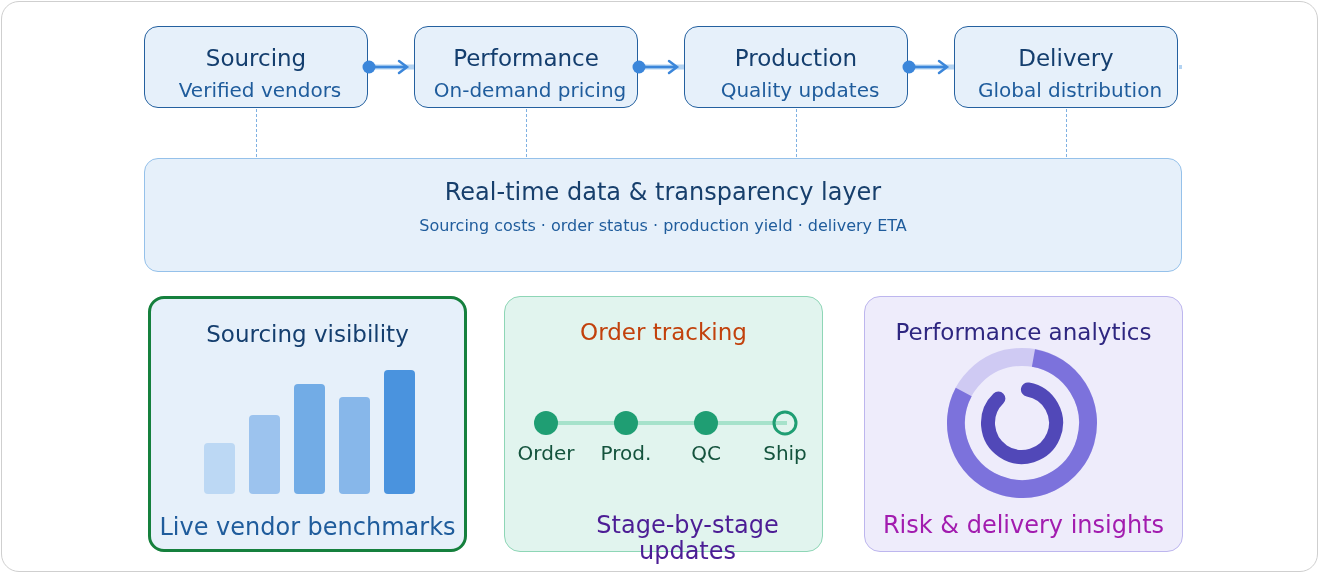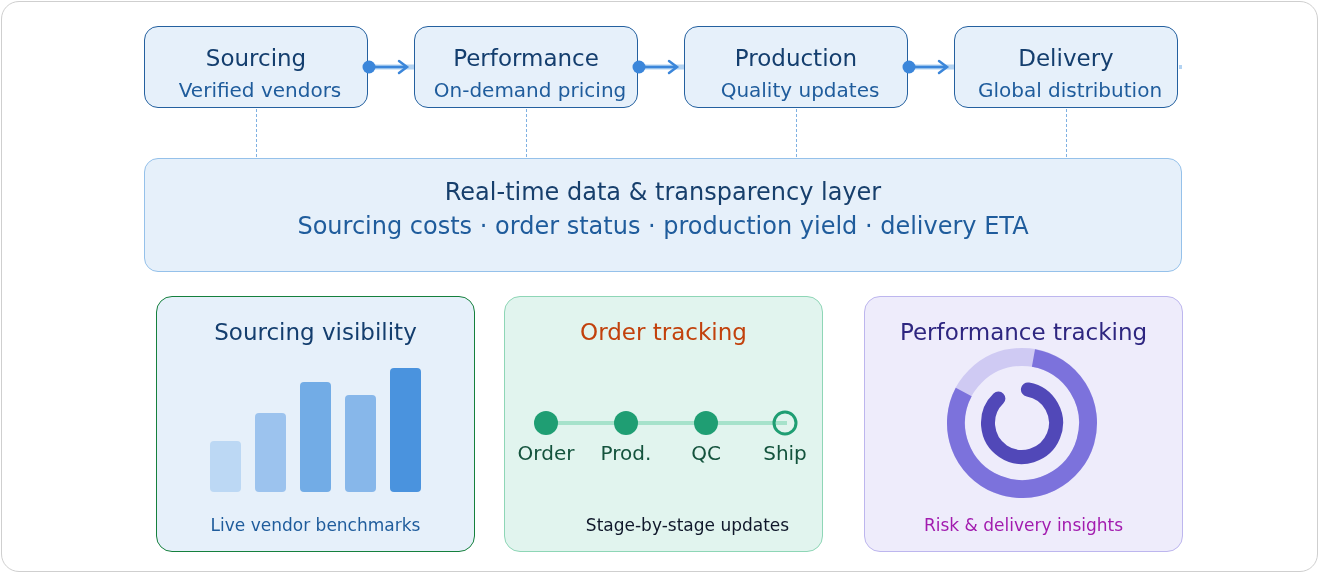--- a/index.html
+++ b/index.html
@@ -10,29 +10,29 @@
   .stage { position: absolute; top: 26px; width: 224px; height: 82px; box-sizing: border-box;
            border: 1px solid #24609f; border-radius: 14px; background: #e6f0fa;
            text-align: center; }
   .stage .t { position: absolute; left: 0; right: 0; top: 17px; font-size: 23px; color: #143e6e; line-height: 28px; }
   .stage .s { position: absolute; left: 0; right: 0; top: 51px; font-size: 20px; color: #1f5c9c; line-height: 24px; margin-left: 8px; }
   .vdash { position: absolute; top: 109px; height: 58px; width: 0;
            border-left: 1.5px dashed #7fb1e2; }
   .layer { position: absolute; left: 144px; top: 158px; width: 1038px; height: 114px; box-sizing: border-box;
            border: 1px solid #95c1ea; border-radius: 14px; background: #e6f0fa; text-align: center; }
   .layer .t { position: absolute; left: 0; right: 0; top: 18px; font-size: 24px; color: #173f6c; line-height: 30px; }
-  .layer .s { position: absolute; left: 0; right: 0; top: 54px; font-size: 24px; color: #1f5c9c; line-height: 26px; }
+  .layer .s { position: absolute; left: 0; right: 0; top: 54px; font-size: 16px; color: #1f5c9c; line-height: 26px; }
   .card { position: absolute; top: 296px; width: 319px; height: 256px; box-sizing: border-box;
           border-radius: 16px; text-align: center; }
   .card .t { position: absolute; left: 0; right: 0; top: 20px; font-size: 23px; line-height: 30px; }
-  .card .s { position: absolute; left: 0; right: 0; top: 215px; font-size: 17px; line-height: 26px; }
-  .c1 { left: 156px; background: #e6f0fa; border: 1px solid #15803d; padding-left: 17px; }
+  .card .s { position: absolute; left: 0; right: 0; top: 215px; font-size: 24px; line-height: 26px; }
+  .c1 { left: 148px; background: #e6f0fa; border: 3px solid #15803d; padding-left: 17px; }
   .c1 .t { color: #143e6e; } .c1 .s { color: #1f5c9c; }
   .c2 { left: 504px; background: #e1f4ee; border: 1px solid #8ed6b6; }
-  .c2 .t { color: #c2410c; } .c2 .s { color: #0f172a; margin-left: 48px; }
+  .c2 .t { color: #c2410c; } .c2 .s { color: #4c1d95; margin-left: 48px; }
   .c3 { left: 864px; background: #eeecfb; border: 1px solid #bdb6ee; }
   .c3 .t { color: #2e2680; } .c3 .s { color: #a21caf; }
   svg.abs { position: absolute; left: 0; top: 0; overflow: visible; }
 </style>
 </head>
 <body>
 
 <div class="frame"></div>
 
 <div class="stage" style="left:144px">
@@ -106,20 +106,20 @@
       <text x="121" y="163" text-anchor="middle" font-size="20" fill="#14533d" font-family="DejaVu Sans, sans-serif">Prod.</text>
       <circle cx="201" cy="126" r="12" fill="#1f9e73"></circle>
       <text x="201" y="163" text-anchor="middle" font-size="20" fill="#14533d" font-family="DejaVu Sans, sans-serif">QC</text>
       <circle cx="280" cy="126" r="11" fill="none" stroke="#1f9e73" stroke-width="3"></circle>
       <text x="280" y="163" text-anchor="middle" font-size="20" fill="#14533d" font-family="DejaVu Sans, sans-serif">Ship</text>
     </svg>
   <div class="s">Stage-by-stage updates</div>
 </div>
 
 <div class="card c3">
-  <div class="t">Performance tracking</div>
+  <div class="t">Performance analytics</div>
   <svg class="abs" width="319" height="256" id="ring-svg">
       <circle cx="157" cy="126" r="66" fill="none" stroke="#cfcaf3" stroke-width="18"></circle>
       <path d="M 168.4607797260174 61.00268830119427 A 66 66 0 1 1 98.72545887131082 95.0148768561312" fill="none" stroke="#7c72dc" stroke-width="18"></path>
       <path d="M 162.90403804067563 92.51653639758493 A 34 34 0 1 1 133.3816154043941 101.54244678848588" fill="none" stroke="#5148b8" stroke-width="14" stroke-linecap="round"></path>
     </svg>
   <div class="s">Risk &amp; delivery insights</div>
 </div>
 
 </body></html>

